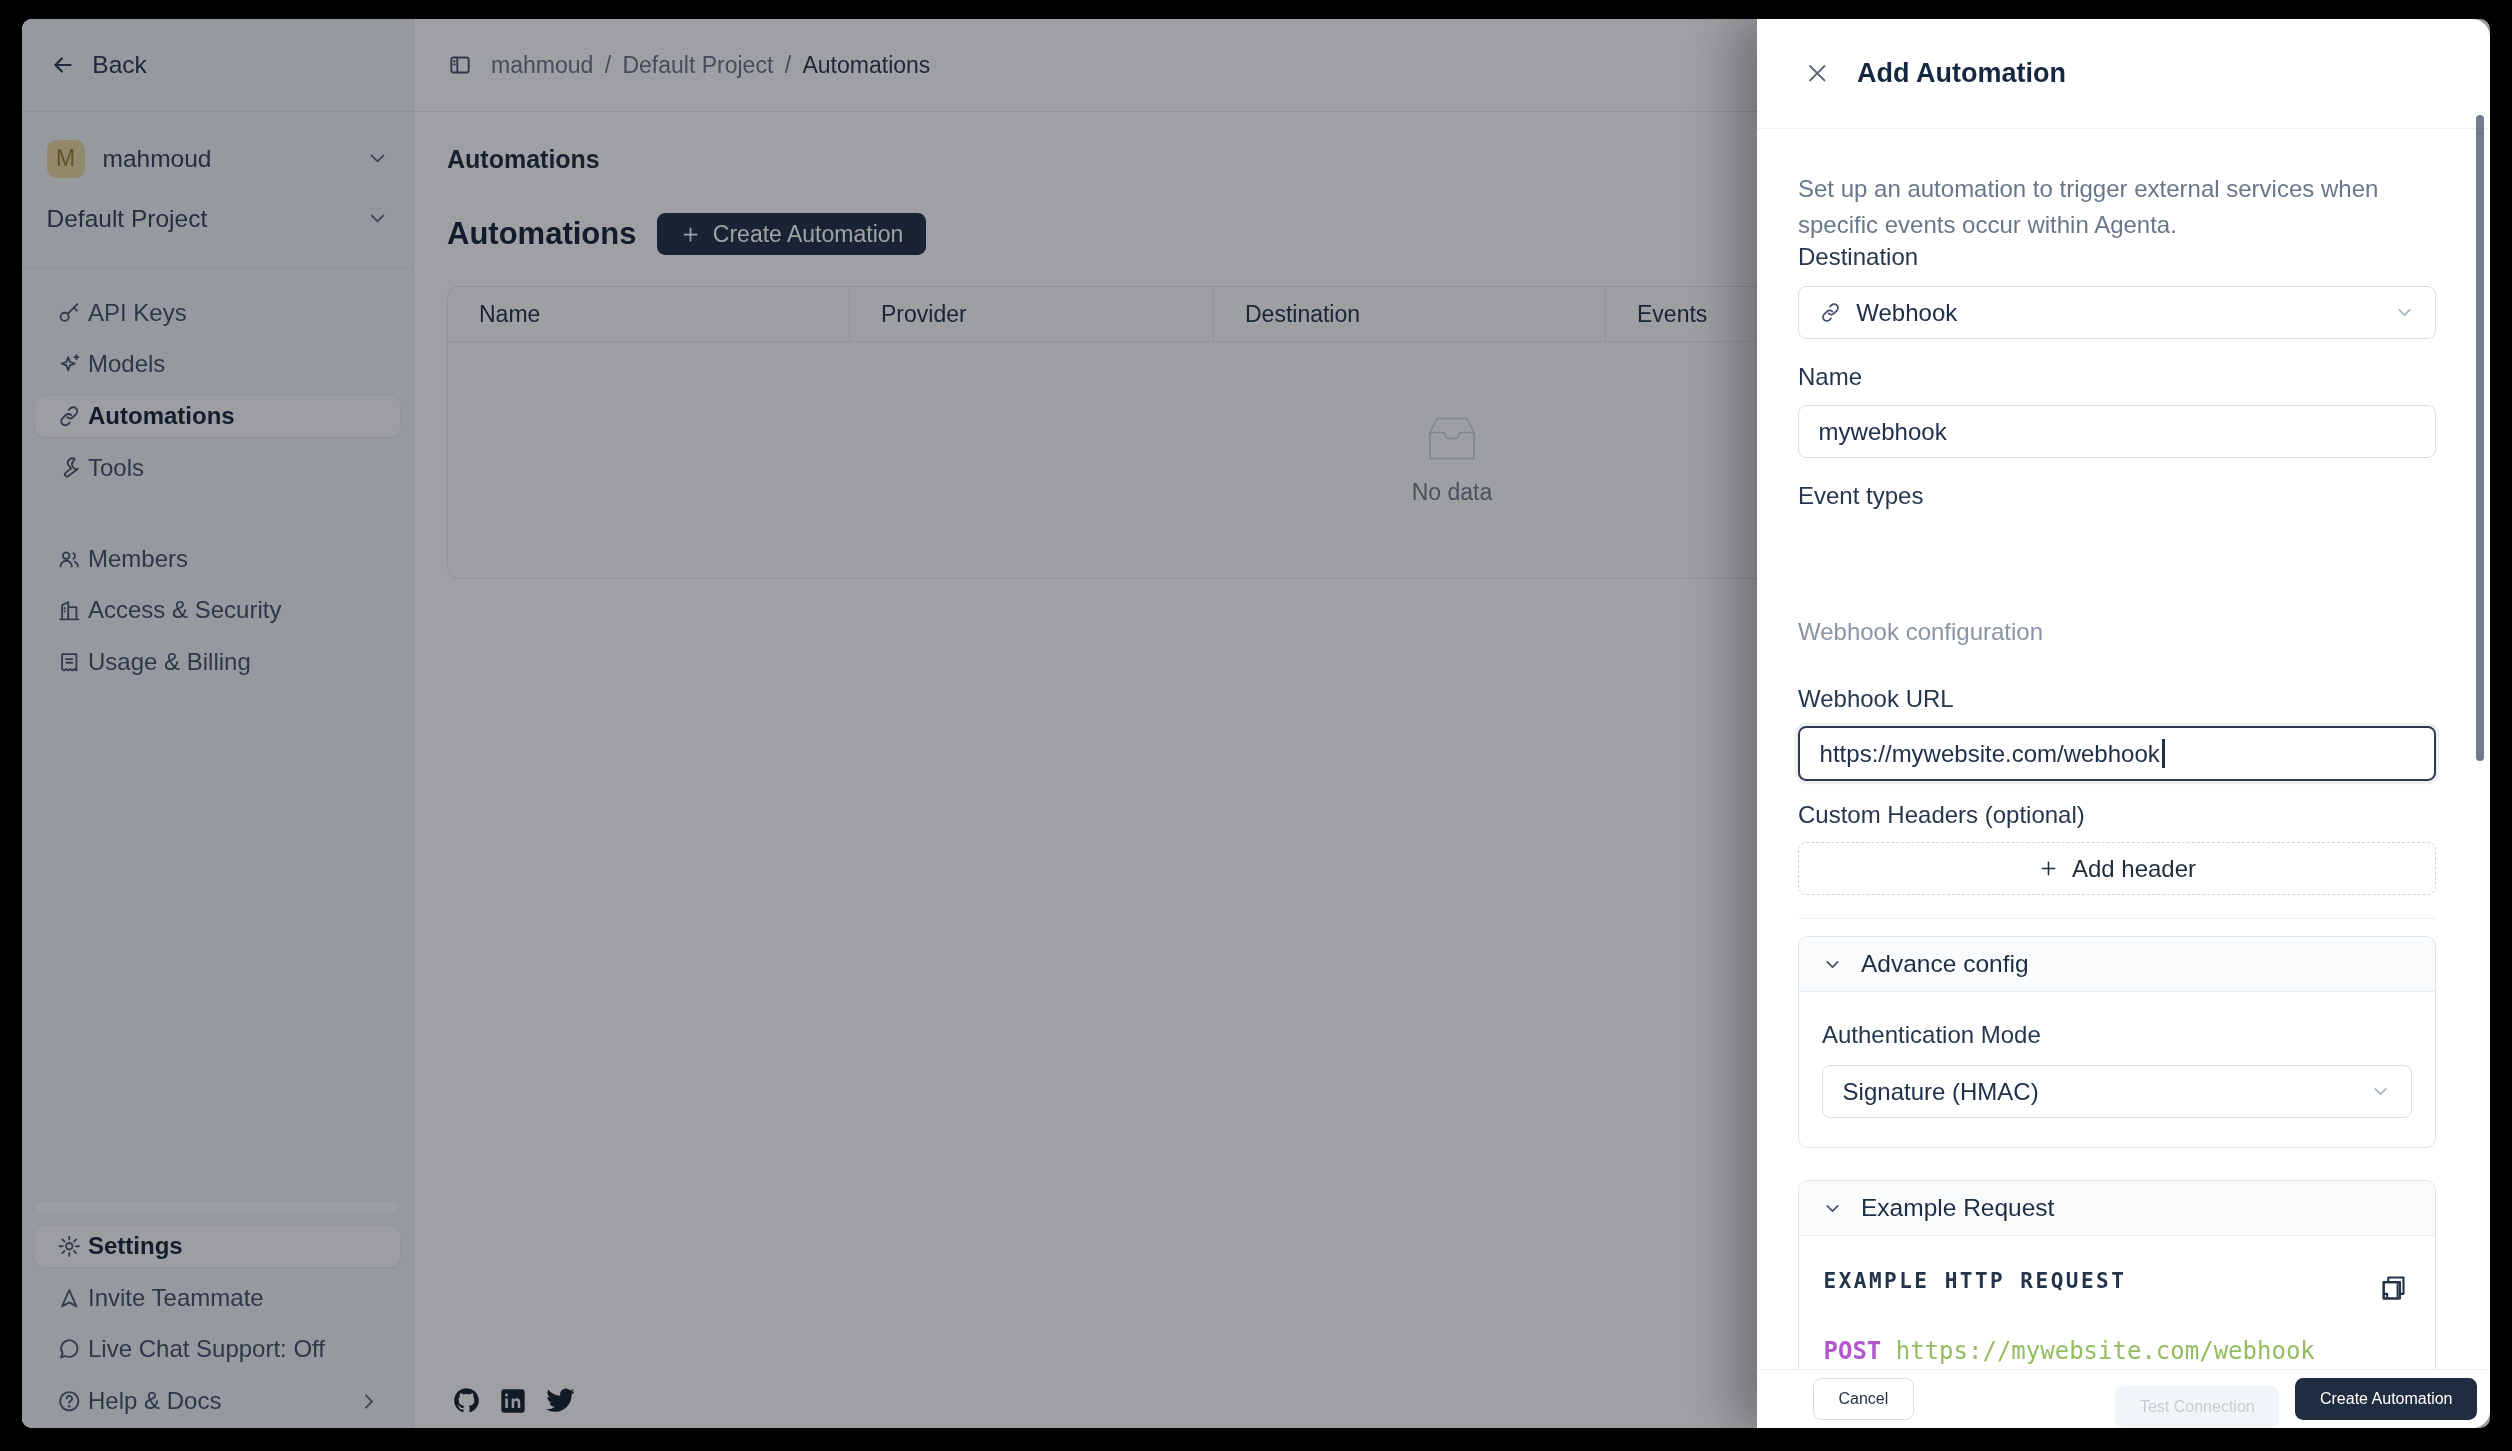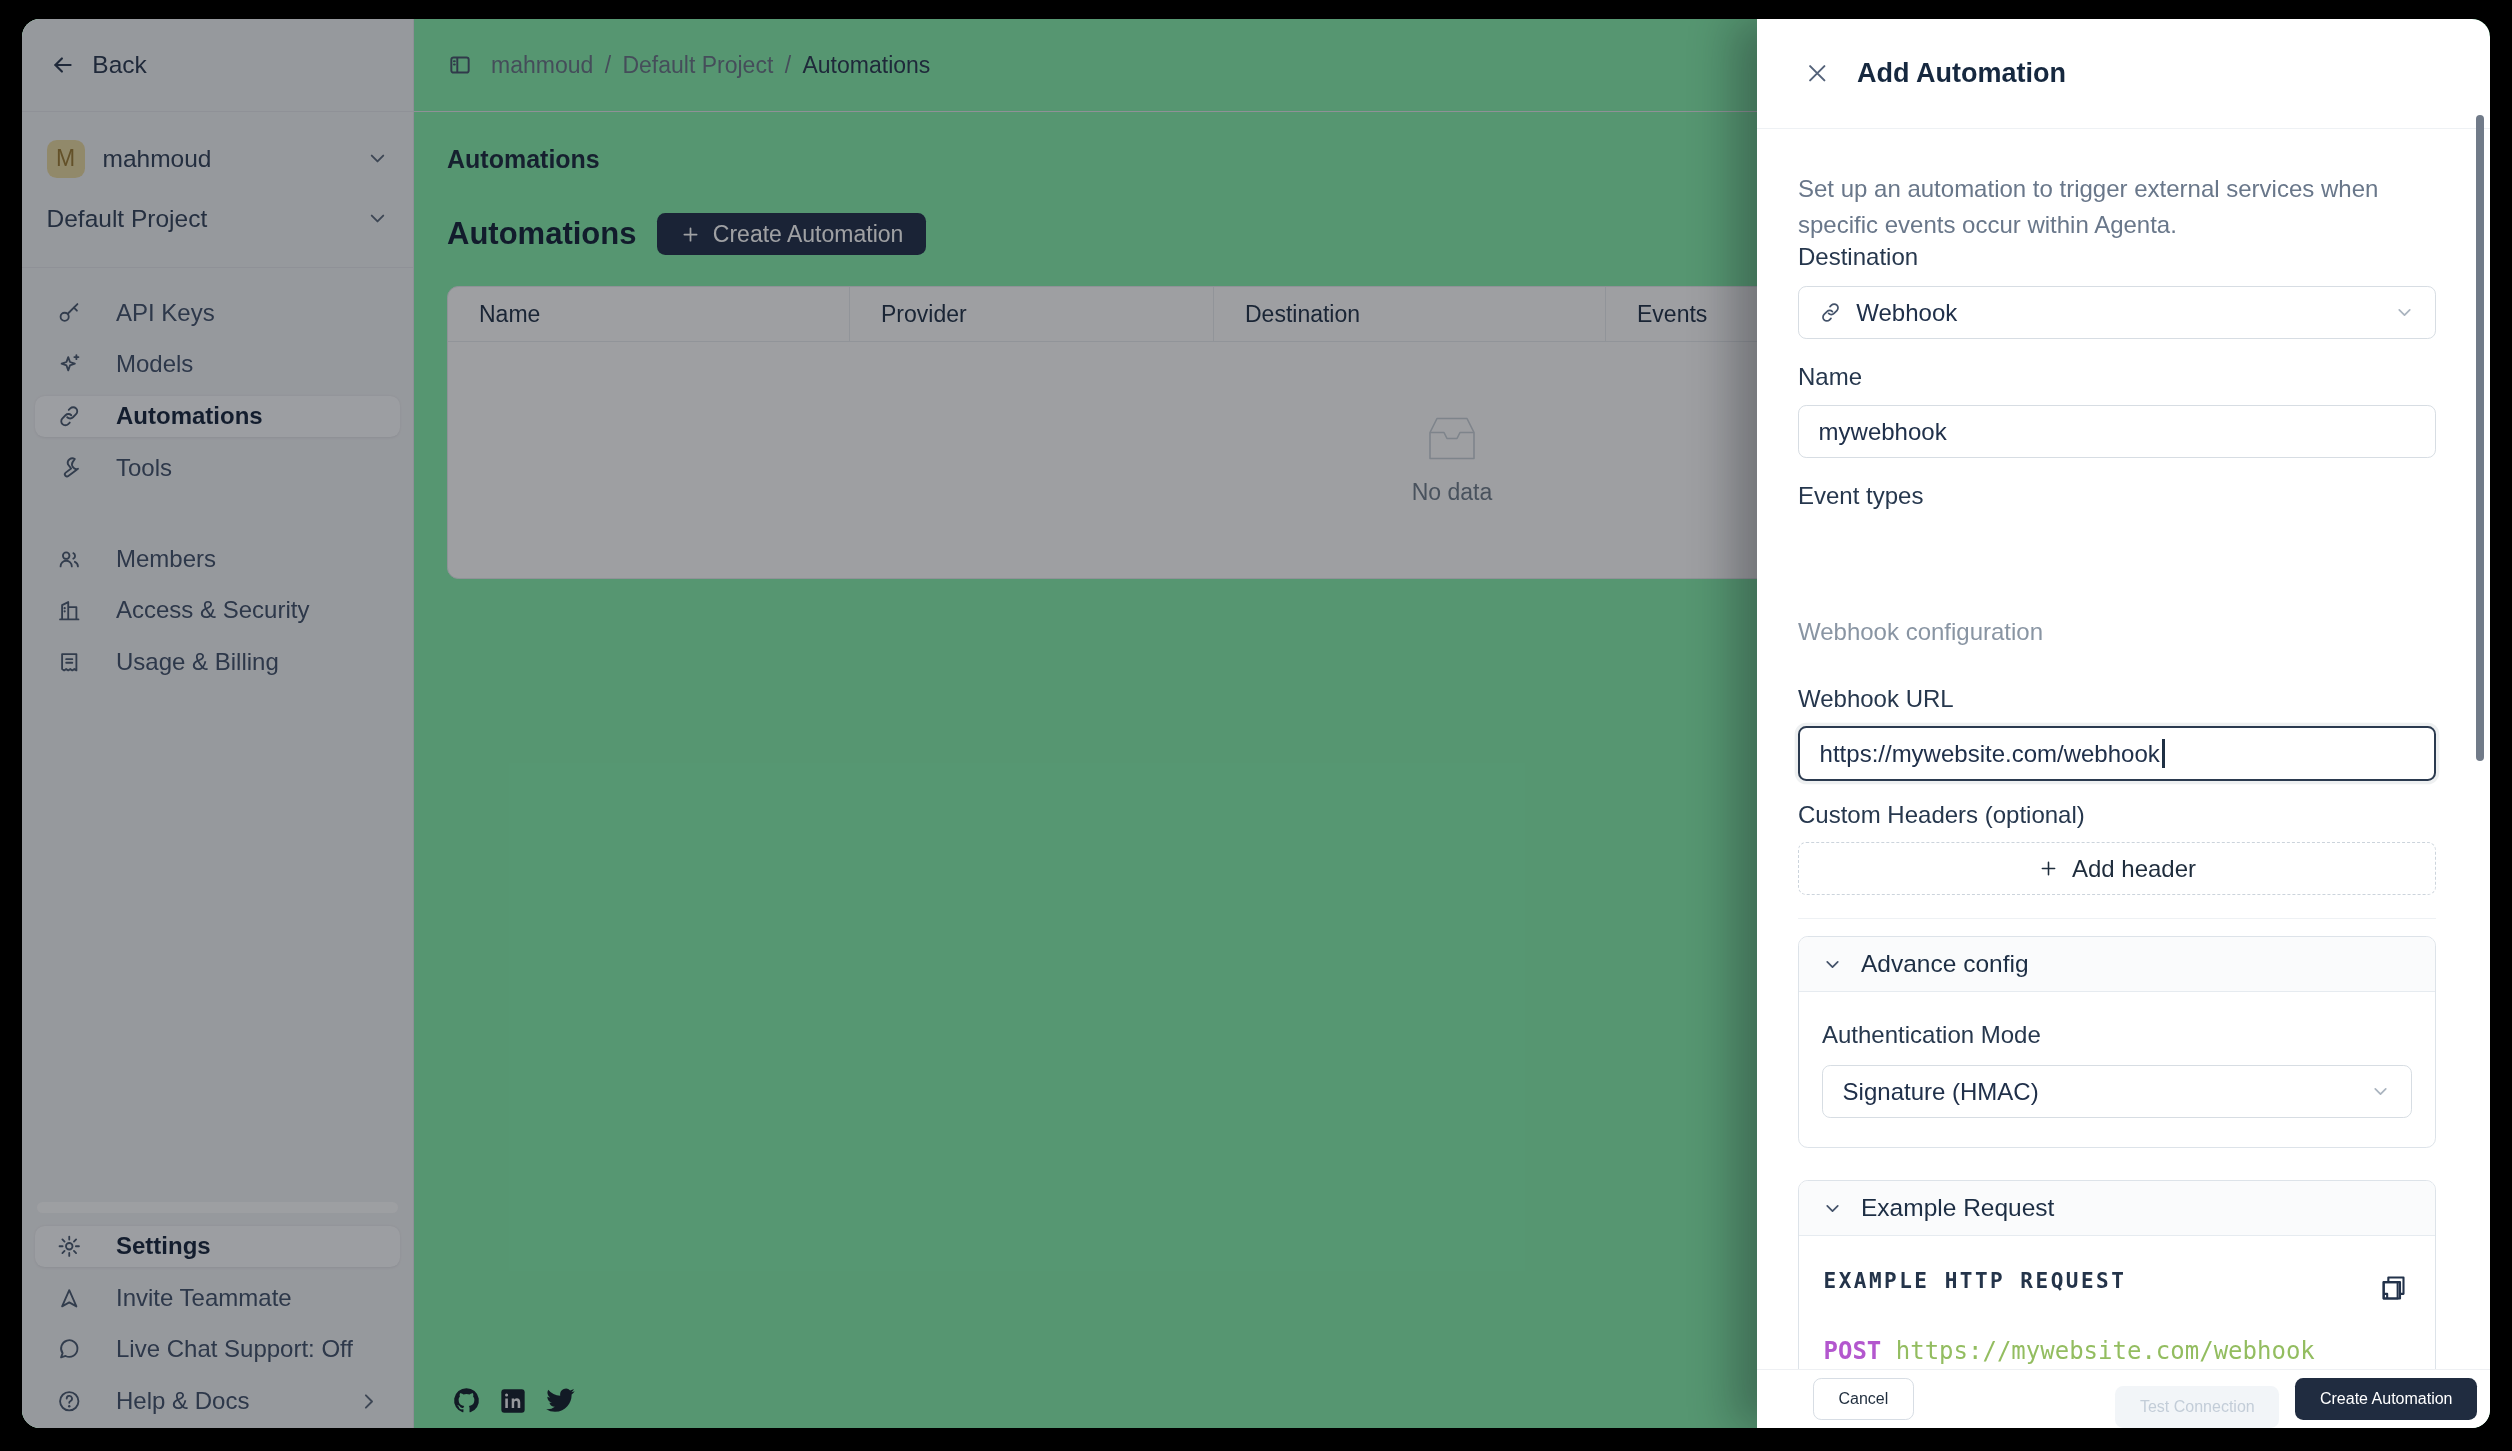--- a/index.html
+++ b/index.html
@@ -1,35 +1,35 @@
 <!DOCTYPE html>
 <html style="font-size:13px"><head>
 <meta charset="utf-8">
 <style>
   html,body{margin:0;padding:0;background:#000;width:2512px;height:1451px;
     font-family:"Liberation Sans","DejaVu Sans",sans-serif;
     -webkit-font-smoothing:antialiased;}
   .window{position:absolute;left:22px;top:19px;width:2468px;height:1409px;
-    background:#86efac;border-radius:18px;overflow:hidden;display:flex;}
+    background:#ffffff;border-radius:10px;overflow:hidden;display:flex;}
 
   
   .sidebar{width:391px;flex:0 0 391px;background:#f1f3f5;border-right:0.8px solid #e2e5e9;
     display:flex;flex-direction:column;color:#42526b;}
   .back-row{height:92px;display:flex;align-items:center;gap:16.3px;padding:0 28px;
     border-bottom:0.8px solid #e4e7eb;font-size:24.5px;color:#2b3a50;flex:0 0 auto;}
   .ws-block{padding:21px 24.5px 24.5px 24.5px;border-bottom:0.8px solid #e4e7eb;flex:0 0 auto;}
   .ws-row{display:flex;align-items:center;height:51px;}
   .avatar{width:38px;height:38px;border-radius:9.8px;background:#e8d9a0;color:#9c7c34;
     font-size:23px;display:flex;align-items:center;justify-content:center;margin-right:18px;}
   .ws-name{font-size:24.5px;color:#33435a;flex:1;}
   .proj-row{display:flex;align-items:center;height:47px;margin-top:11.4px;}
   .proj-name{font-size:24.5px;color:#33435a;flex:1;}
   .chev{color:#5d6b7d;}
   .nav{padding:24.5px 13px 0 13px;display:flex;flex-direction:column;gap:10.6px;}
-  .nav-item{height:41px;border-radius:9.8px;display:flex;align-items:center;gap:34px;
+  .nav-item{height:41px;border-radius:9.8px;display:flex;align-items:center;gap:6px;
     padding:0 21px;font-size:24px;color:#42526b;cursor:pointer;}
   .nav-item .ic{width:26px;height:26px;flex:0 0 26px;display:flex;align-items:center;justify-content:center;color:#4a5a70;}
   .nav-item.selected{background:#fbfcfd;color:#17263c;font-weight:bold;box-shadow:0 0.8px 2.5px rgba(20,30,45,.08);}
   .nav-gap{height:29px;}
   .sb-spacer{flex:1 1 auto;}
   .pill-divider{height:10.6px;margin:0 14.7px 13px 14.7px;border-radius:5.7px;background:rgba(255,255,255,.78);flex:0 0 auto;}
   .bottom-group{padding:0 13px 6.5px 13px;display:flex;flex-direction:column;gap:10.6px;flex:0 0 auto;}
   .trail{margin-left:auto;color:#5d6b7d;}
 
   

